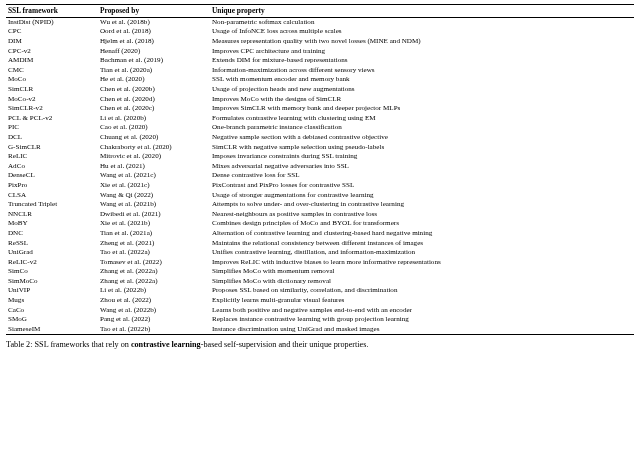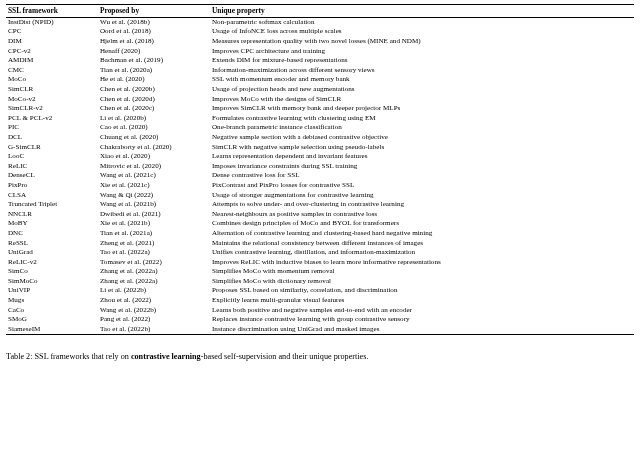--- a/index.html
+++ b/index.html
@@ -51,21 +51,21 @@
   }
   .rule-mid {
     border-top: 0.6px solid #000;
   }
   .rule-bot {
     border-bottom: 1.1px solid #000;
   }
   .caption {
     font-size: 8.2px;
     line-height: 1.28;
-    margin-top: 17px;
+    margin-top: 5px;
     text-align: justify;
     width: 628px;
   }
   .caption .lbl { font-weight: normal; }
   .caption b { font-weight: bold; }
 </style>
 </head>
 <body>
 
 <div class="page">
@@ -148,30 +148,30 @@
           <td>DCL</td>
           <td>Chuang et al. (2020)</td>
           <td>Negative sample section with a debiased contrastive objective</td>
         </tr>
         <tr>
           <td>G-SimCLR</td>
           <td>Chakraborty et al. (2020)</td>
           <td>SimCLR with negative sample selection using pseudo-labels</td>
         </tr>
         <tr>
-          <td>LooC</td>
-          <td>Xiao et al. (2020)</td>
-          <td>Learns representation dependent and invariant features</td>
-        </tr>
-        <tr>
           <td>ReLIC</td>
           <td>Mitrovic et al. (2020)</td>
           <td>Imposes invariance constraints during SSL training</td>
         </tr>
         <tr>
+          <td>AdCo</td>
+          <td>Hu et al. (2021)</td>
+          <td>Mixes adversarial negative adversaries into SSL</td>
+        </tr>
+        <tr>
           <td>DenseCL</td>
           <td>Wang et al. (2021c)</td>
           <td>Dense contrastive loss for SSL</td>
         </tr>
         <tr>
           <td>PixPro</td>
           <td>Xie et al. (2021c)</td>
           <td>PixContrast and PixPro losses for contrastive SSL</td>
         </tr>
         <tr>
@@ -235,21 +235,21 @@
           <td>Explicitly learns multi-granular visual features</td>
         </tr>
         <tr>
           <td>CaCo</td>
           <td>Wang et al. (2022b)</td>
           <td>Learns both positive and negative samples end-to-end with an encoder</td>
         </tr>
         <tr>
           <td>SMoG</td>
           <td>Pang et al. (2022)</td>
-          <td>Replaces instance contrastive learning with group contrastive sensory</td>
+          <td>Replaces instance contrastive learning with group projection learning</td>
         </tr>
         <tr class="rule-bot">
           <td>SiameseIM</td>
           <td>Tao et al. (2022b)</td>
           <td>Instance discrimination using UniGrad and masked images</td>
         </tr>
       </tbody>
   </table>
 
   <div class="caption">

